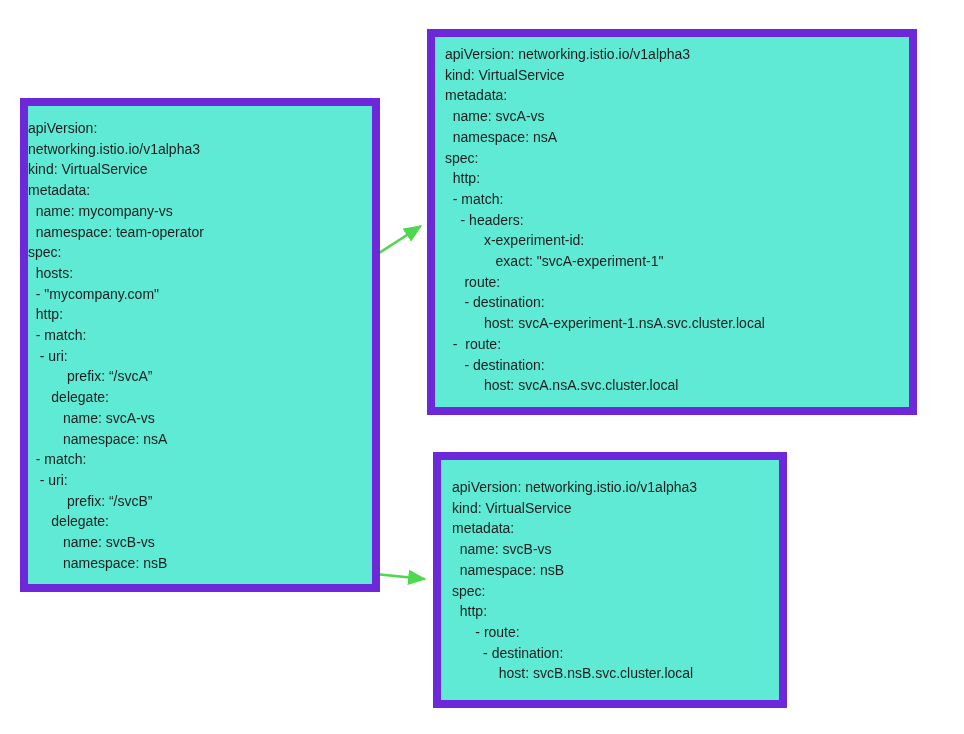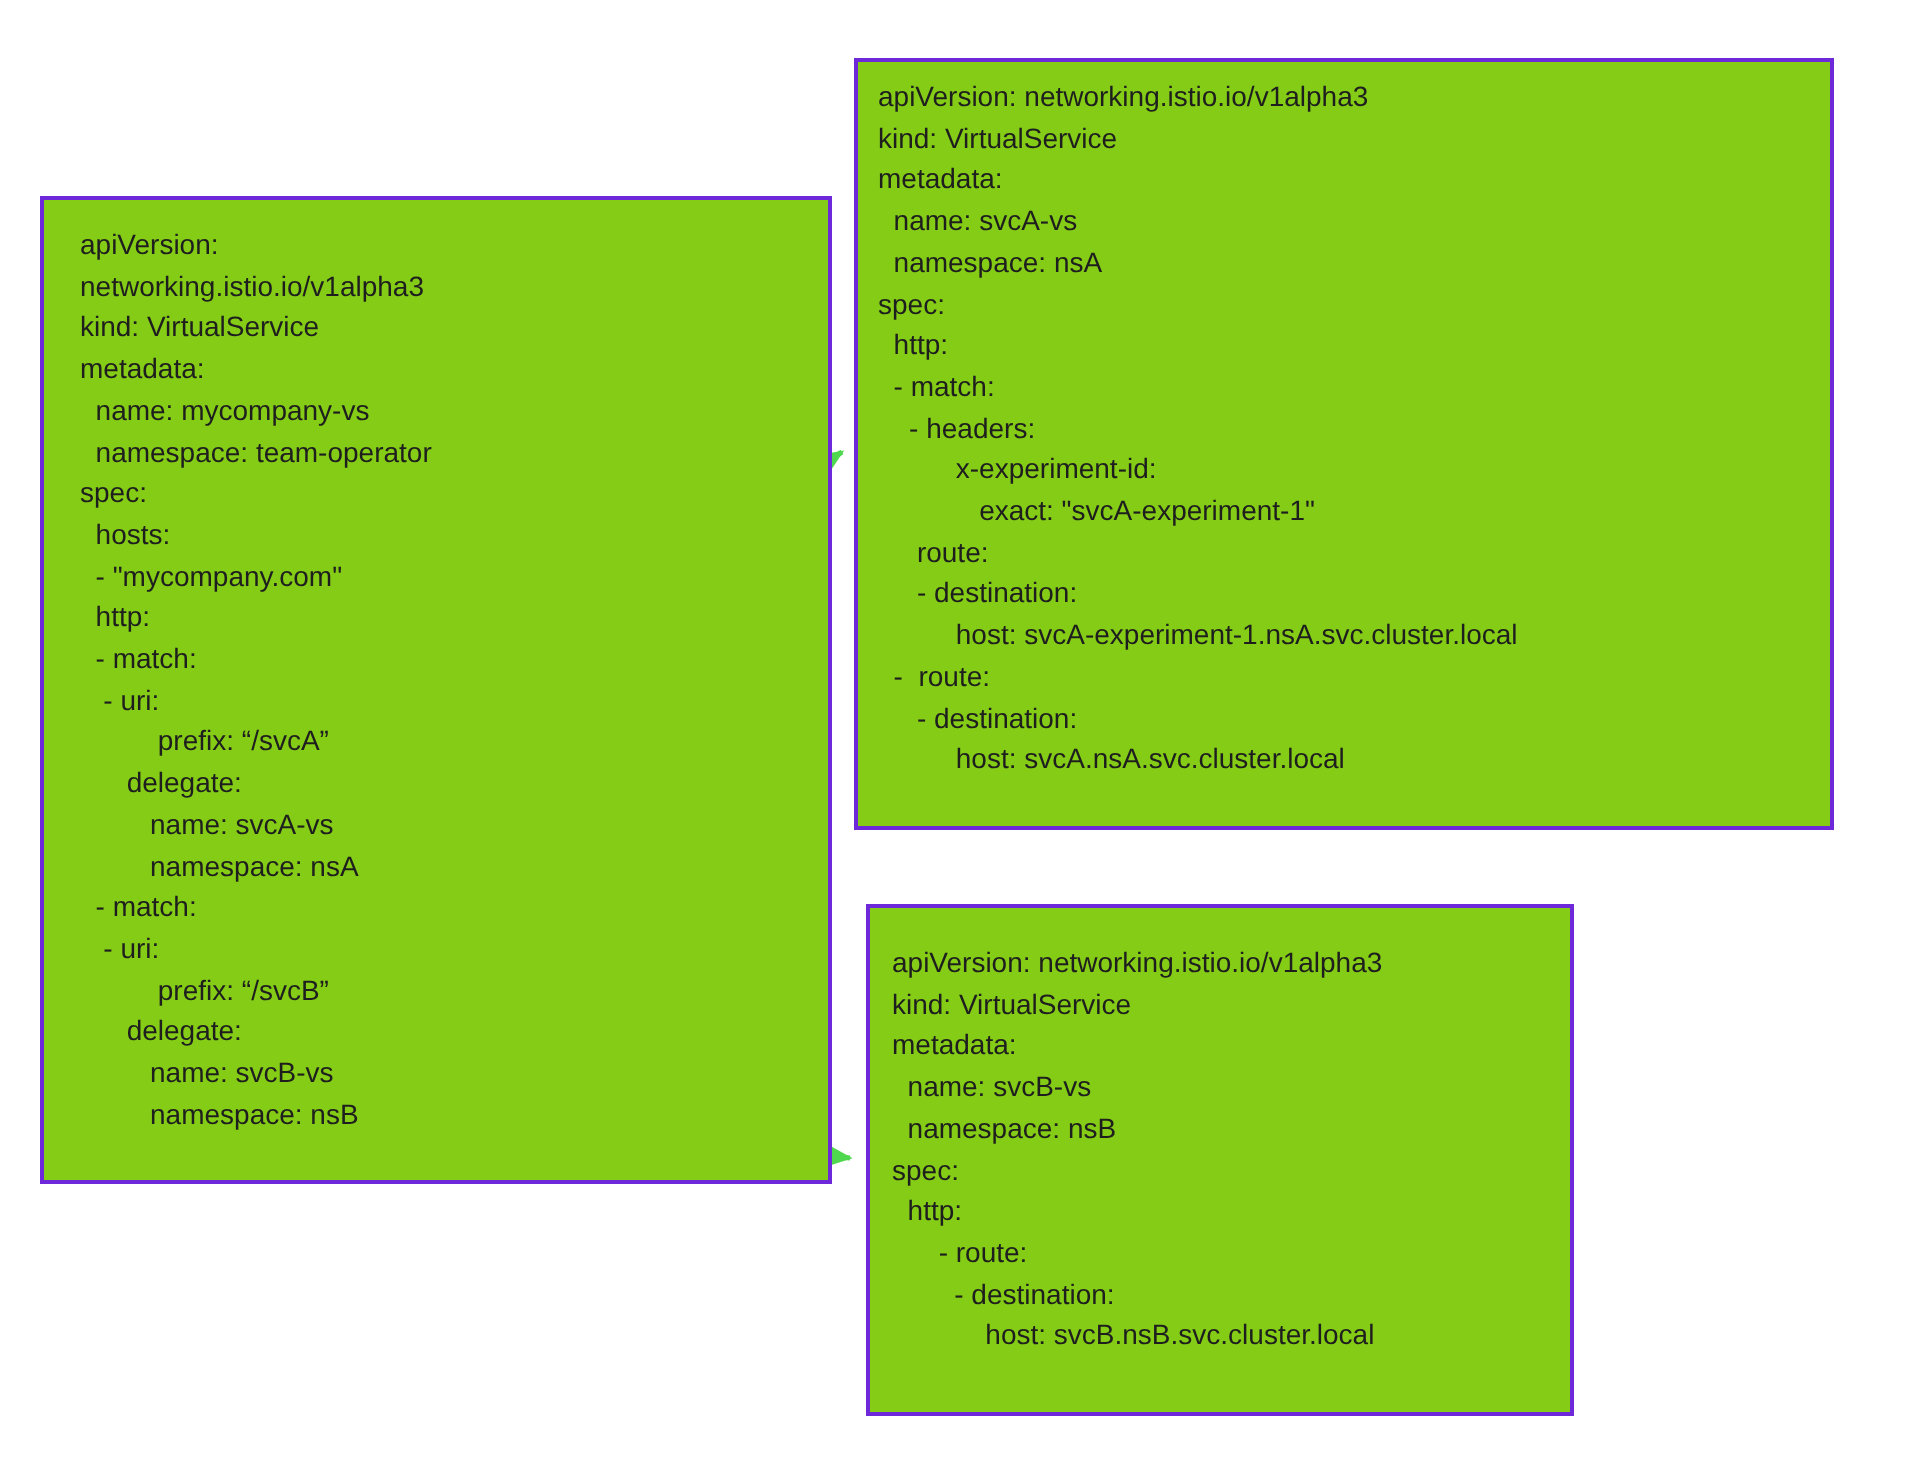--- a/index.html
+++ b/index.html
@@ -11,35 +11,35 @@
     position: relative;
     width: 964px;
     height: 734px;
     background: #ffffff;
     overflow: hidden;
     font-family: "Liberation Sans", sans-serif;
   }
   .yaml-box {
     position: absolute;
     box-sizing: border-box;
-    background: #84cc16;
-    border: 2px solid #6d28d9;
+    background: #5eead4;
+    border: 8px solid #6d28d9;
   }
   .yaml-box pre {
     margin: 0;
     font-family: "Liberation Sans", sans-serif;
     font-size: 14px;
     line-height: 20.7px;
     color: #1e1e1e;
     white-space: pre;
   }
   #box-root {
     left: 20px; top: 98px;
-    width: 396px; height: 494px;
-    padding: 12px 4px 0 18px;
+    width: 360px; height: 494px;
+    padding: 12px 4px 0 0;
   }
   #box-svca {
     left: 427px; top: 29px;
     width: 490px; height: 386px;
     padding: 7px 8px 0 10px;
   }
   #box-svcb {
     left: 433px; top: 452px;
     width: 354px; height: 256px;
     padding: 17px 8px 0 11px;

